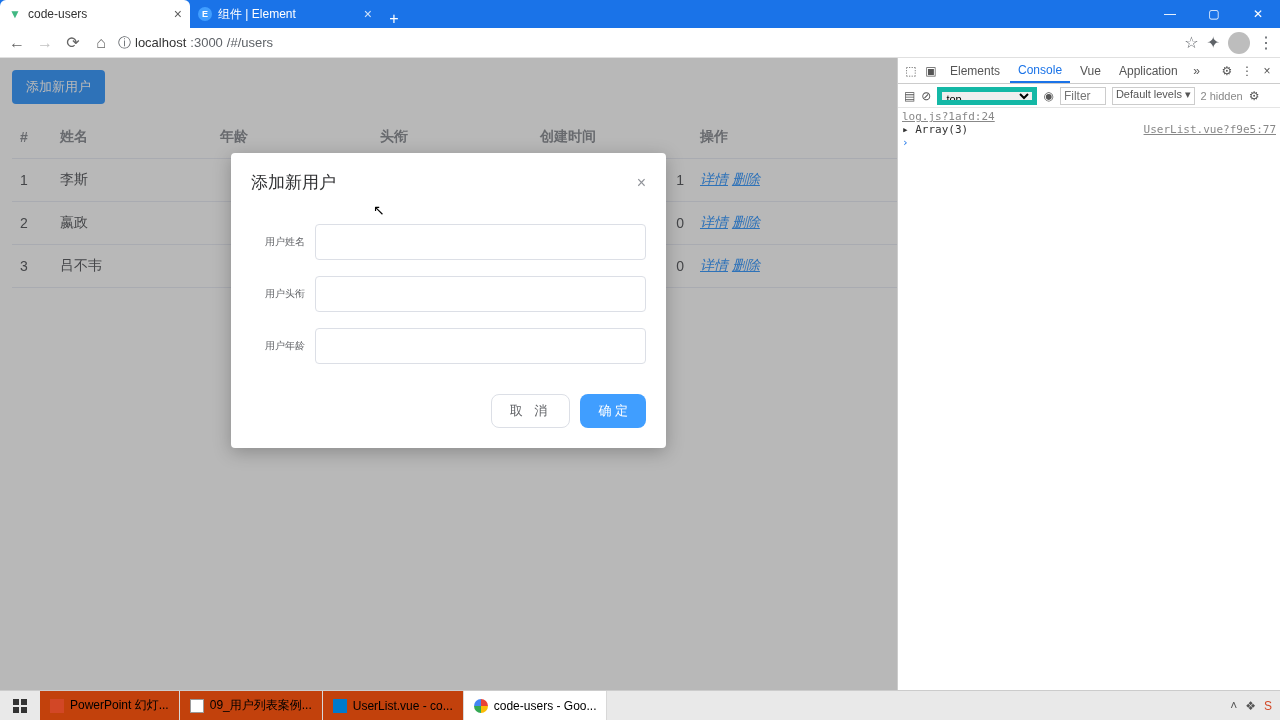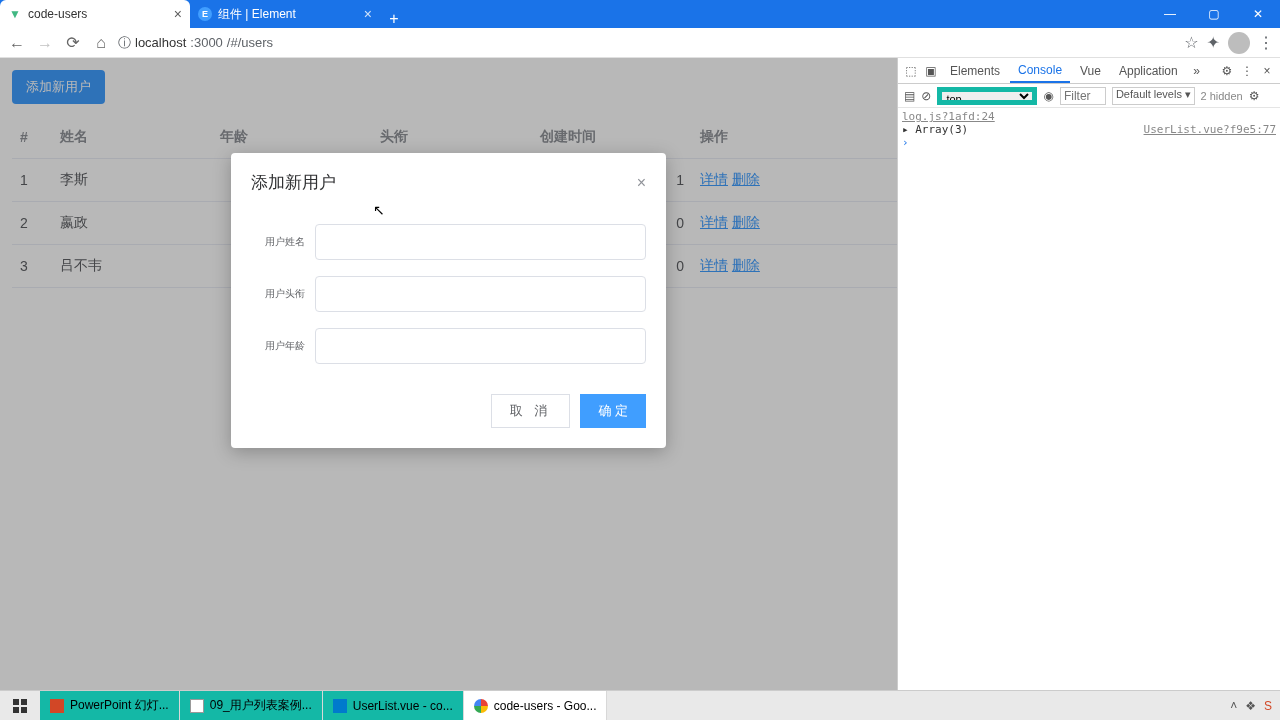--- a/index.html
+++ b/index.html
@@ -30,34 +30,34 @@
 
   
   .workspace { height: 662px; display: flex; }
   .page { width: 897px; height: 100%; position: relative; background:#fff; }
   .page-inner { padding: 0; }
   .add-btn { margin: 12px 0 0 12px; background:#409eff; color:#fff; border:none; padding:8px 14px; border-radius:4px; font-size:13px; }
 
   table.users { width: calc(100% - 12px); margin:12px 0 0 12px; border-collapse: collapse; font-size:14px; color:#606266; }
   table.users thead th { text-align:left; font-weight:600; color:#909399; padding:12px 8px; border-bottom:1px solid #ebeef5;}
   table.users tbody td { padding:12px 8px; border-bottom:1px solid #ebeef5; }
-  .row-link { color:#409eff; text-decoration:underline; cursor:pointer; }
+  .row-link { color:#409eff; text-decoration:underline; cursor:pointer;font-style:italic; }
 
   
   .overlay { position:absolute; inset:0; background:rgba(0,0,0,.28); display:flex; align-items:flex-start; justify-content:center; padding-top:95px; }
   .dialog { width:435px; background:#fff; border-radius:4px; box-shadow:0 4px 18px rgba(0,0,0,.25); padding:0; }
   .dlg-header { padding:18px 20px 8px 20px; display:flex; align-items:center; }
   .dlg-title { font-size:17px; color:#303133; }
   .dlg-close { margin-left:auto; color:#909399; cursor:pointer; font-size:16px; }
   .dlg-body { padding:6px 20px 4px 20px; }
   .form-row { display:flex; align-items:center; margin:16px 0; }
   .form-label { width:64px; color:#606266; font-size:10px; text-align:right; padding-right:10px; }
   .form-input { flex:1; height:36px; border:1px solid #dcdfe6; border-radius:4px; padding:0 10px; font-size:13px; }
   .dlg-footer { padding:10px 20px 20px 20px; display:flex; justify-content:flex-end; gap:10px; }
-  .btn { height:34px; padding:0 18px; border-radius:0; font-size:13px; cursor:pointer; }
+  .btn { height:34px; padding:0 18px; border-radius:8px; font-size:13px; cursor:pointer; }
   .btn-default { background:#fff; border:1px solid #dcdfe6; color:#606266; letter-spacing:4px; }
   .btn-primary { background:#409eff; border:none; color:#fff; }
 
   
   .cursor { position:absolute; left:373px; top:143px; width:12px; height:16px; pointer-events:none; }
   .cursor::before { content:"↖"; font-size:14px; color:#000; transform:scale(-1,1);}
 
   
   .devtools { flex:1; border-left:1px solid #ccc; display:flex; flex-direction:column; font-size:12px; background:#fff; }
   .dt-tabbar { height:26px; border-bottom:1px solid #ccc; display:flex; align-items:center; gap:2px; padding:0 4px; color:#555; }
@@ -73,21 +73,21 @@
   .dt-console { flex:1; font-family:Consolas,monospace; font-size:11px; padding:2px 4px; color:#333; }
   .dt-line { display:flex; }
   .dt-line .msg { flex:1; white-space:pre; }
   .dt-line .src { color:#888; text-decoration:underline; cursor:pointer; }
   .dt-caret { color:#999; }
   .dt-prompt { color:#1a73e8; }
 
   
   .taskbar { position:absolute; left:0; right:0; bottom:0; height:30px; background:#e9e9e9; border-top:1px solid #ccc; display:flex; align-items:stretch; font-size:12px; }
   .tb-start { width:40px; display:flex; align-items:center; justify-content:center; }
-  .tb-item { display:flex; align-items:center; gap:6px; padding:0 10px; border-right:1px solid #d8d8d8; background:#14b8a6; }
+  .tb-item { display:flex; align-items:center; gap:6px; padding:0 10px; border-right:1px solid #d8d8d8; background:#c2410c; }
   .tb-item.active { background:#fff; }
   .tb-ic { width:14px; height:14px; display:inline-block; }
   .tb-spacer { flex:1; }
   .tb-tray { display:flex; align-items:center; gap:8px; padding:0 8px; color:#555; }
 </style>
 </head>
 <body>
 
 <div class="titlebar">
   <div class="tabs">

